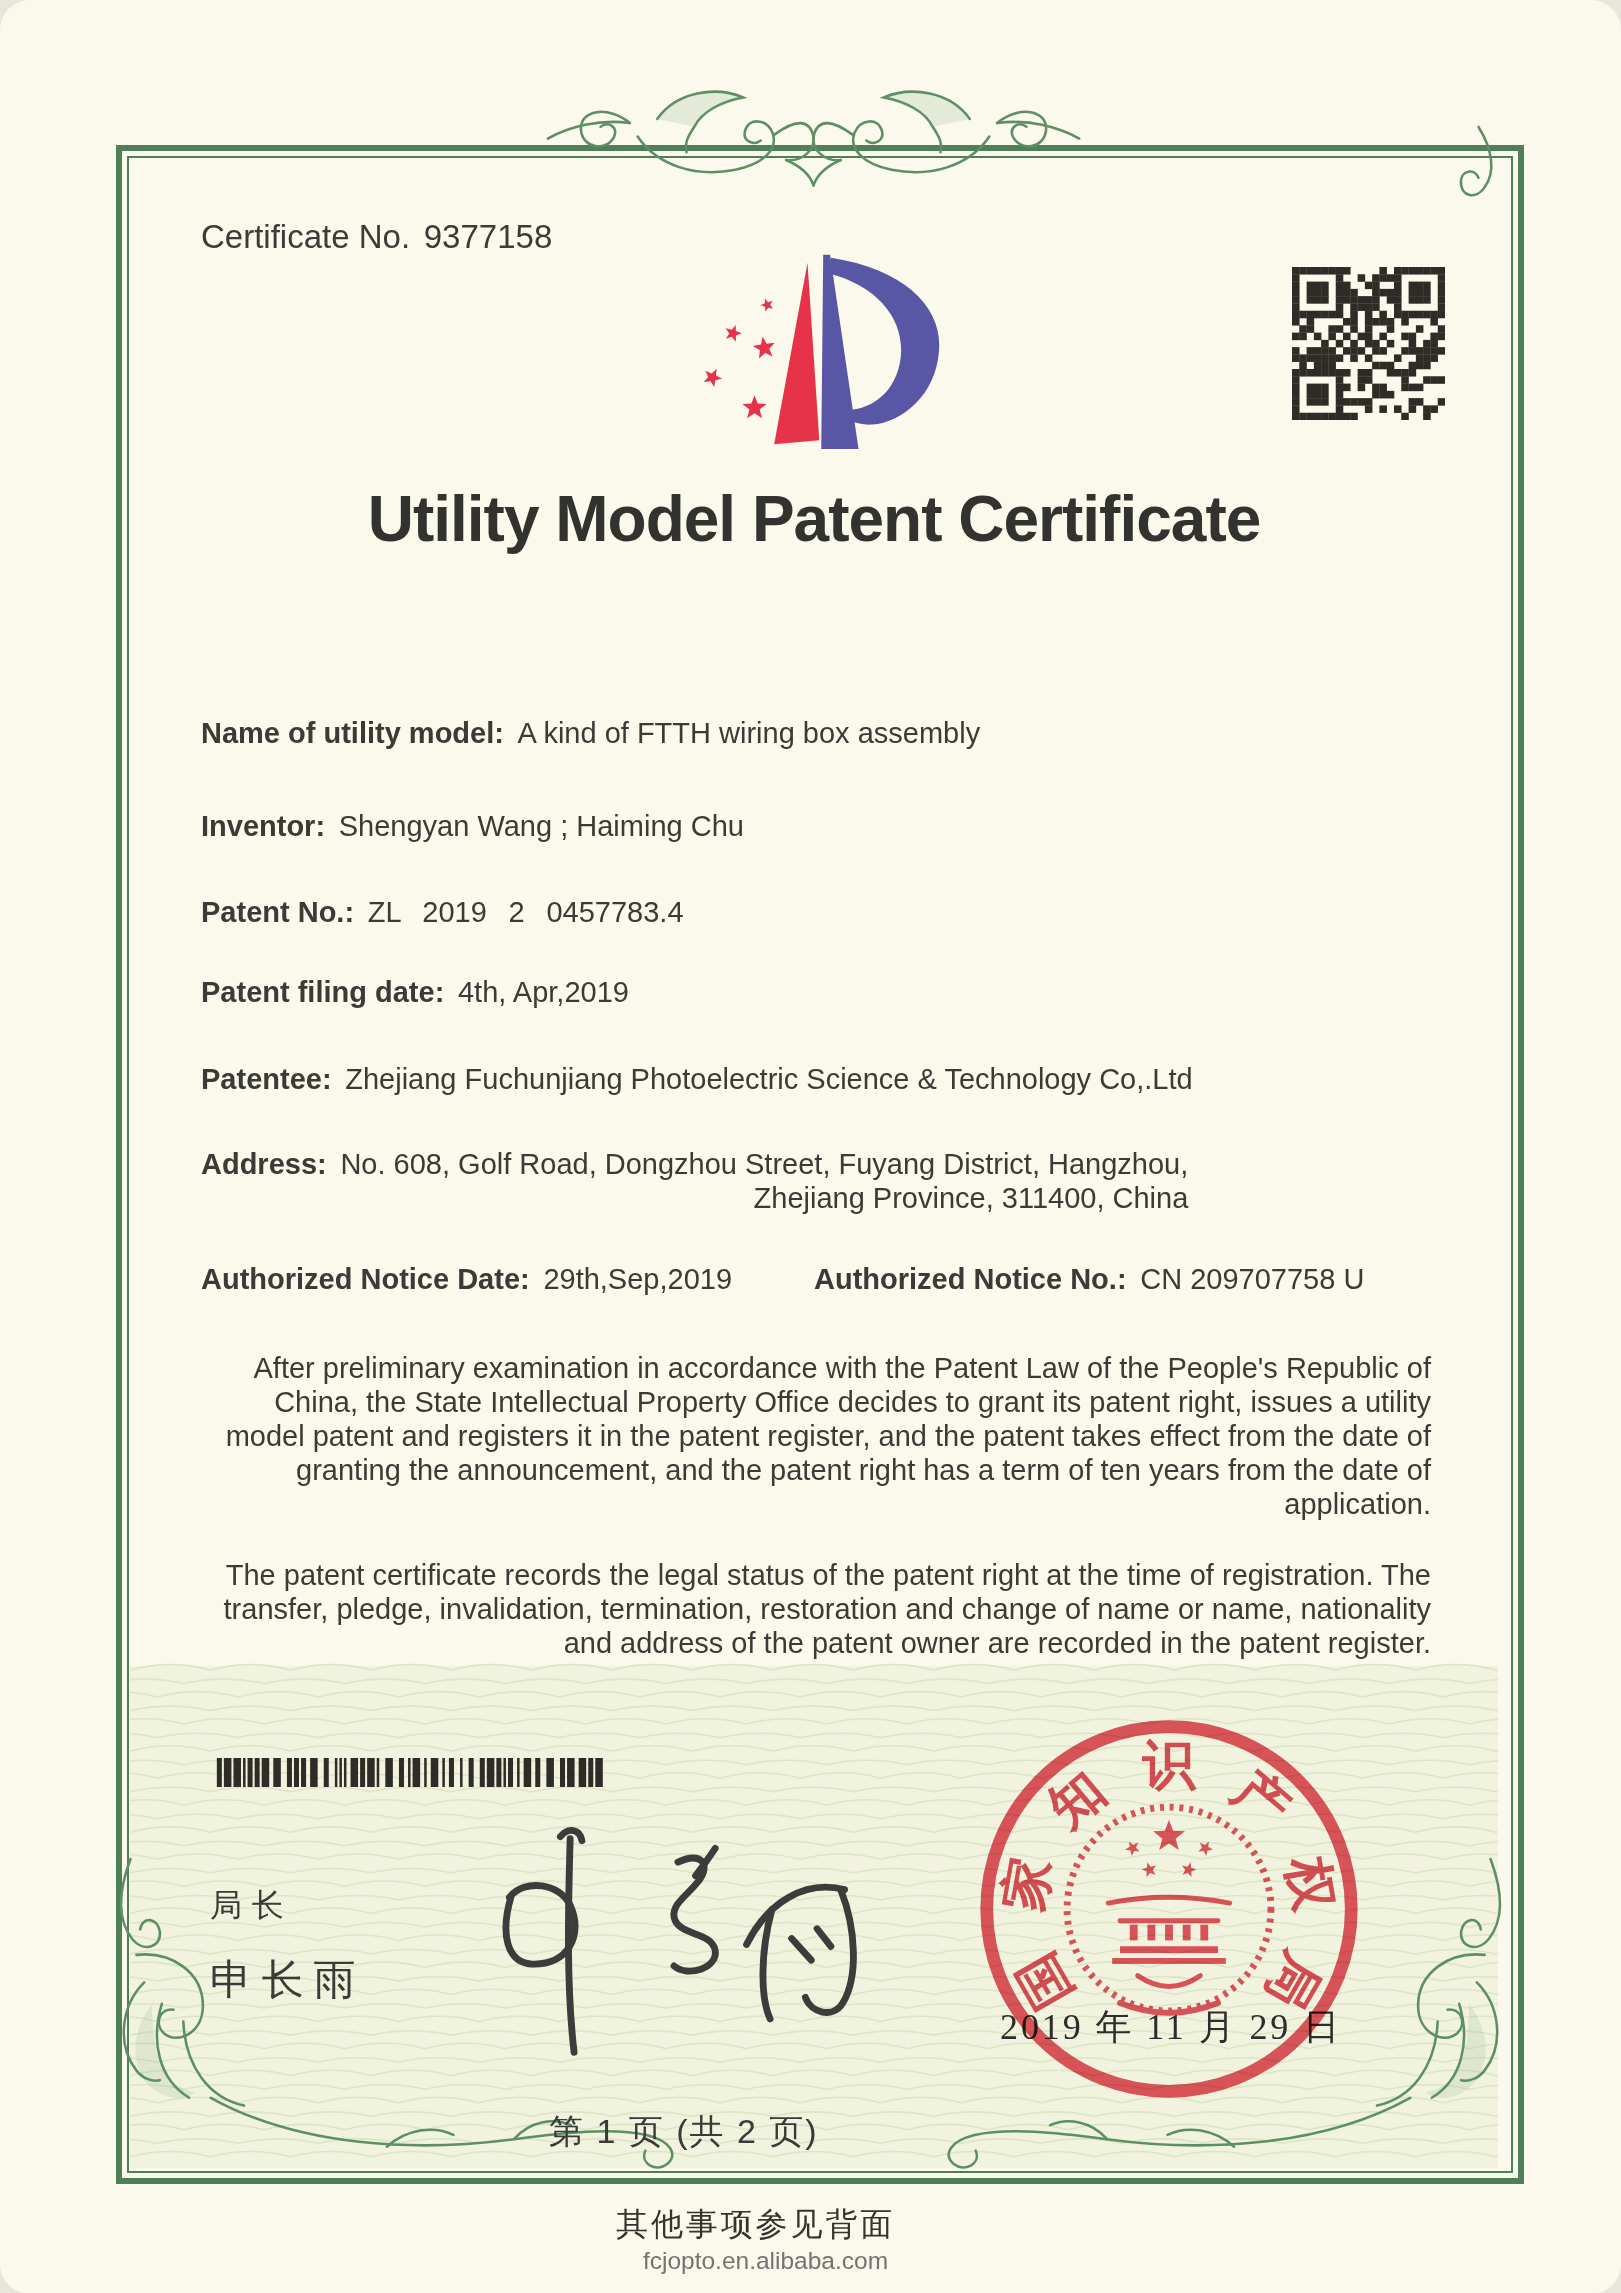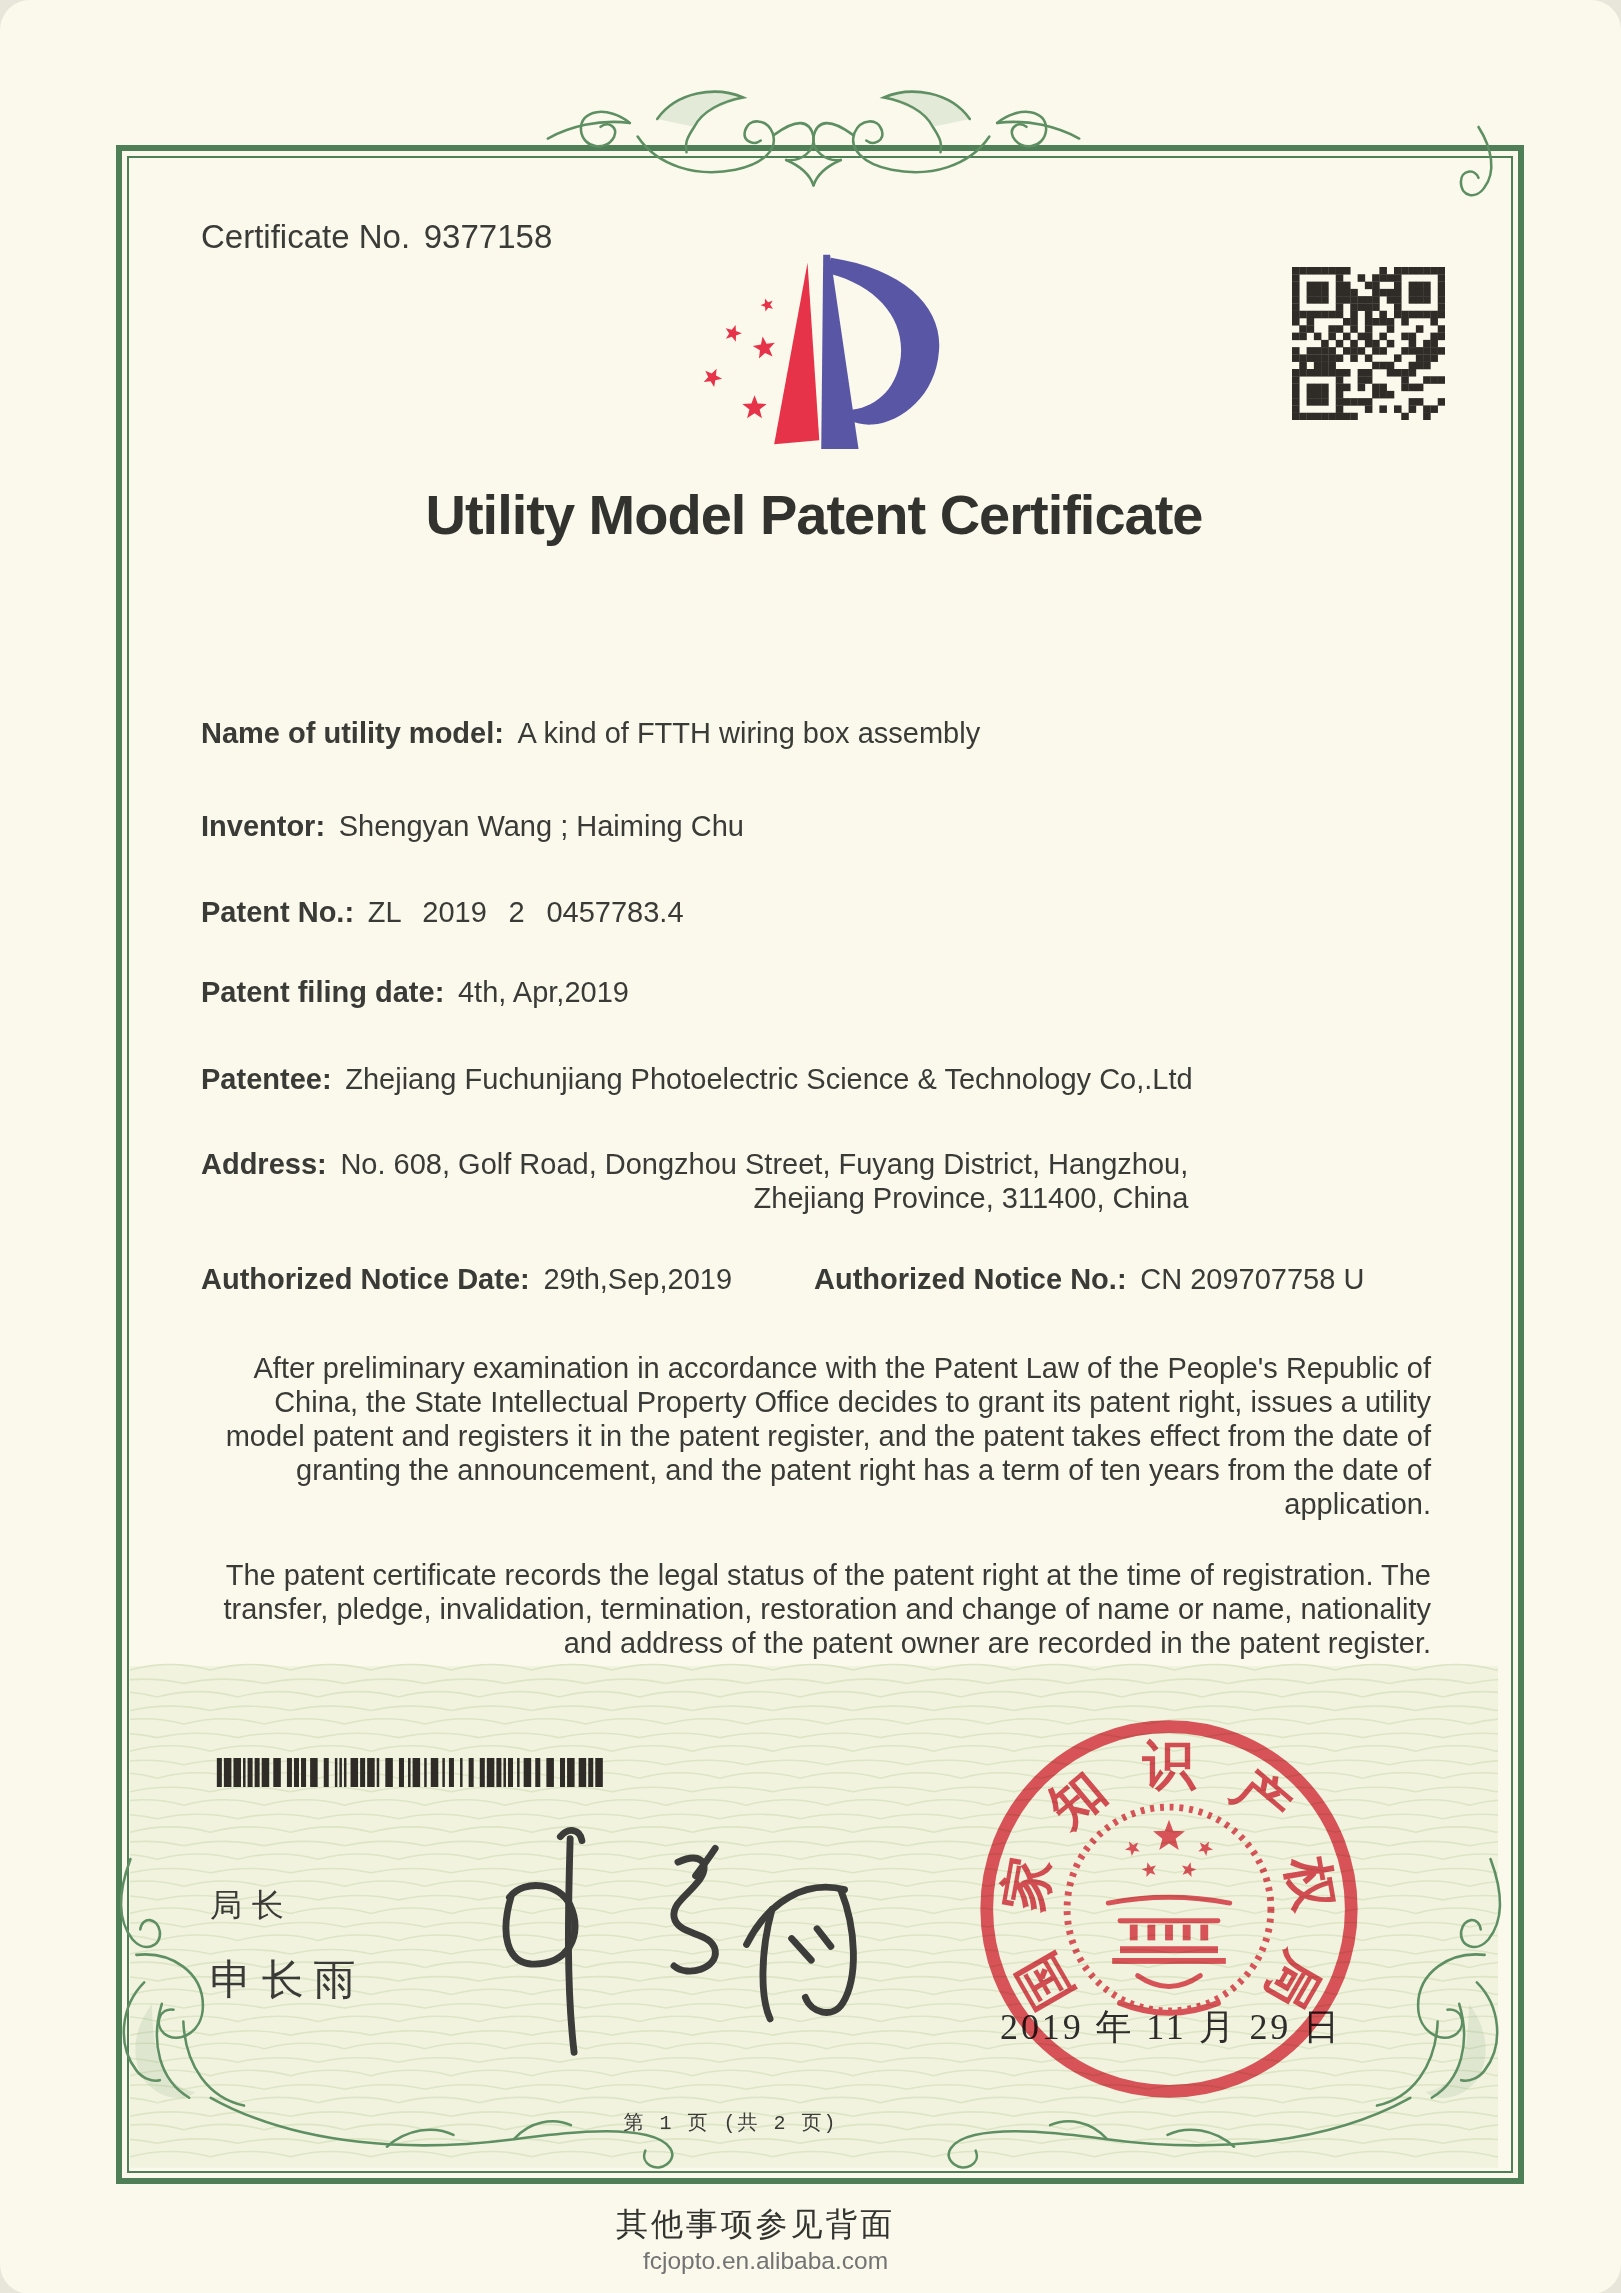--- a/index.html
+++ b/index.html
@@ -8,21 +8,21 @@
   .frame{position:absolute;left:116px;top:145px;width:1396px;height:2027px;
          border:6.9px solid #4f7f57;z-index:1;}
   .frame-inner{position:absolute;left:4.9px;top:4.9px;right:4.9px;bottom:4.9px;border:2px solid #4f7f57;}
   #waves{position:absolute;left:130px;top:1660px;z-index:1;}
   .orn{position:absolute;z-index:2;pointer-events:none;}
   .cert-no{position:absolute;left:201px;top:218px;font-size:33px;z-index:3;color:#3b3b38;}
   .cert-no .num{margin-left:13.7px;}
   #logo{position:absolute;left:676px;top:248px;z-index:3;}
   #qr{position:absolute;left:1292px;top:267px;z-index:3;}
   .title{position:absolute;left:116px;top:482px;width:1396px;text-align:center;
-         font-size:56px;font-weight:700;letter-spacing:-1px;color:#32322f;z-index:3;}
+         font-size:64px;font-weight:700;letter-spacing:-1px;color:#32322f;z-index:3;}
   .row{position:absolute;left:201px;font-size:29px;line-height:34px;z-index:3;display:flex;}
   .row .lbl{font-weight:700;white-space:nowrap;}
   .row .val{margin-left:13.7px;text-align:right;}
   .val.wide{word-spacing:13.7px;}
   .val .line{display:block;}
   .row-notice{width:1225px;}
   .pair2{position:absolute;left:613px;display:flex;}
   .para{position:absolute;left:201px;width:1230px;font-size:29px;line-height:34px;z-index:3;margin:0;text-align:right;}
   #barcode{position:absolute;left:214px;top:1758px;z-index:3;}
   .sign-title{position:absolute;left:210px;top:1884px;font-size:32px;letter-spacing:9.8px;z-index:3;}
@@ -35,22 +35,22 @@
   .seal svg{position:absolute;left:0;top:0;}
   .seal-char{position:absolute;left:50%;top:50%;font-size:53px;font-weight:700;color:#dc4450;
              font-family:"Liberation Serif",serif;}
   .sc0{transform:translate(-50%,-50%) rotate(-120deg) translateY(-143px);}
   .sc1{transform:translate(-50%,-50%) rotate(-80deg)  translateY(-143px);}
   .sc2{transform:translate(-50%,-50%) rotate(-40deg)  translateY(-143px);}
   .sc3{transform:translate(-50%,-50%) rotate(0deg)    translateY(-143px);}
   .sc4{transform:translate(-50%,-50%) rotate(40deg)   translateY(-143px);}
   .sc5{transform:translate(-50%,-50%) rotate(80deg)   translateY(-143px);}
   .sc6{transform:translate(-50%,-50%) rotate(120deg)  translateY(-143px);}
-  .page-indicator{position:absolute;left:549px;top:2109px;width:363px;text-align:center;
-                  font-size:20px;font-family:Liberation Mono, monospace;letter-spacing:2px;z-index:3;}
+  .page-indicator{position:absolute;left:549px;top:2109px;width:363px;text-align:left;
+                  font-size:34px;font-family:Liberation Sans, sans-serif;letter-spacing:2px;z-index:3;}
   .back-note{position:absolute;left:616px;top:2203px;font-size:32px;letter-spacing:2.9px;
              font-family:Liberation Mono, monospace;color:#33332f;z-index:3;}
   .watermark{position:absolute;left:604px;top:2247px;width:323px;text-align:center;
              font-size:24.5px;color:#737373;z-index:3;}
 </style>
 </head>
 <body>
 
 <div class="page">
 

